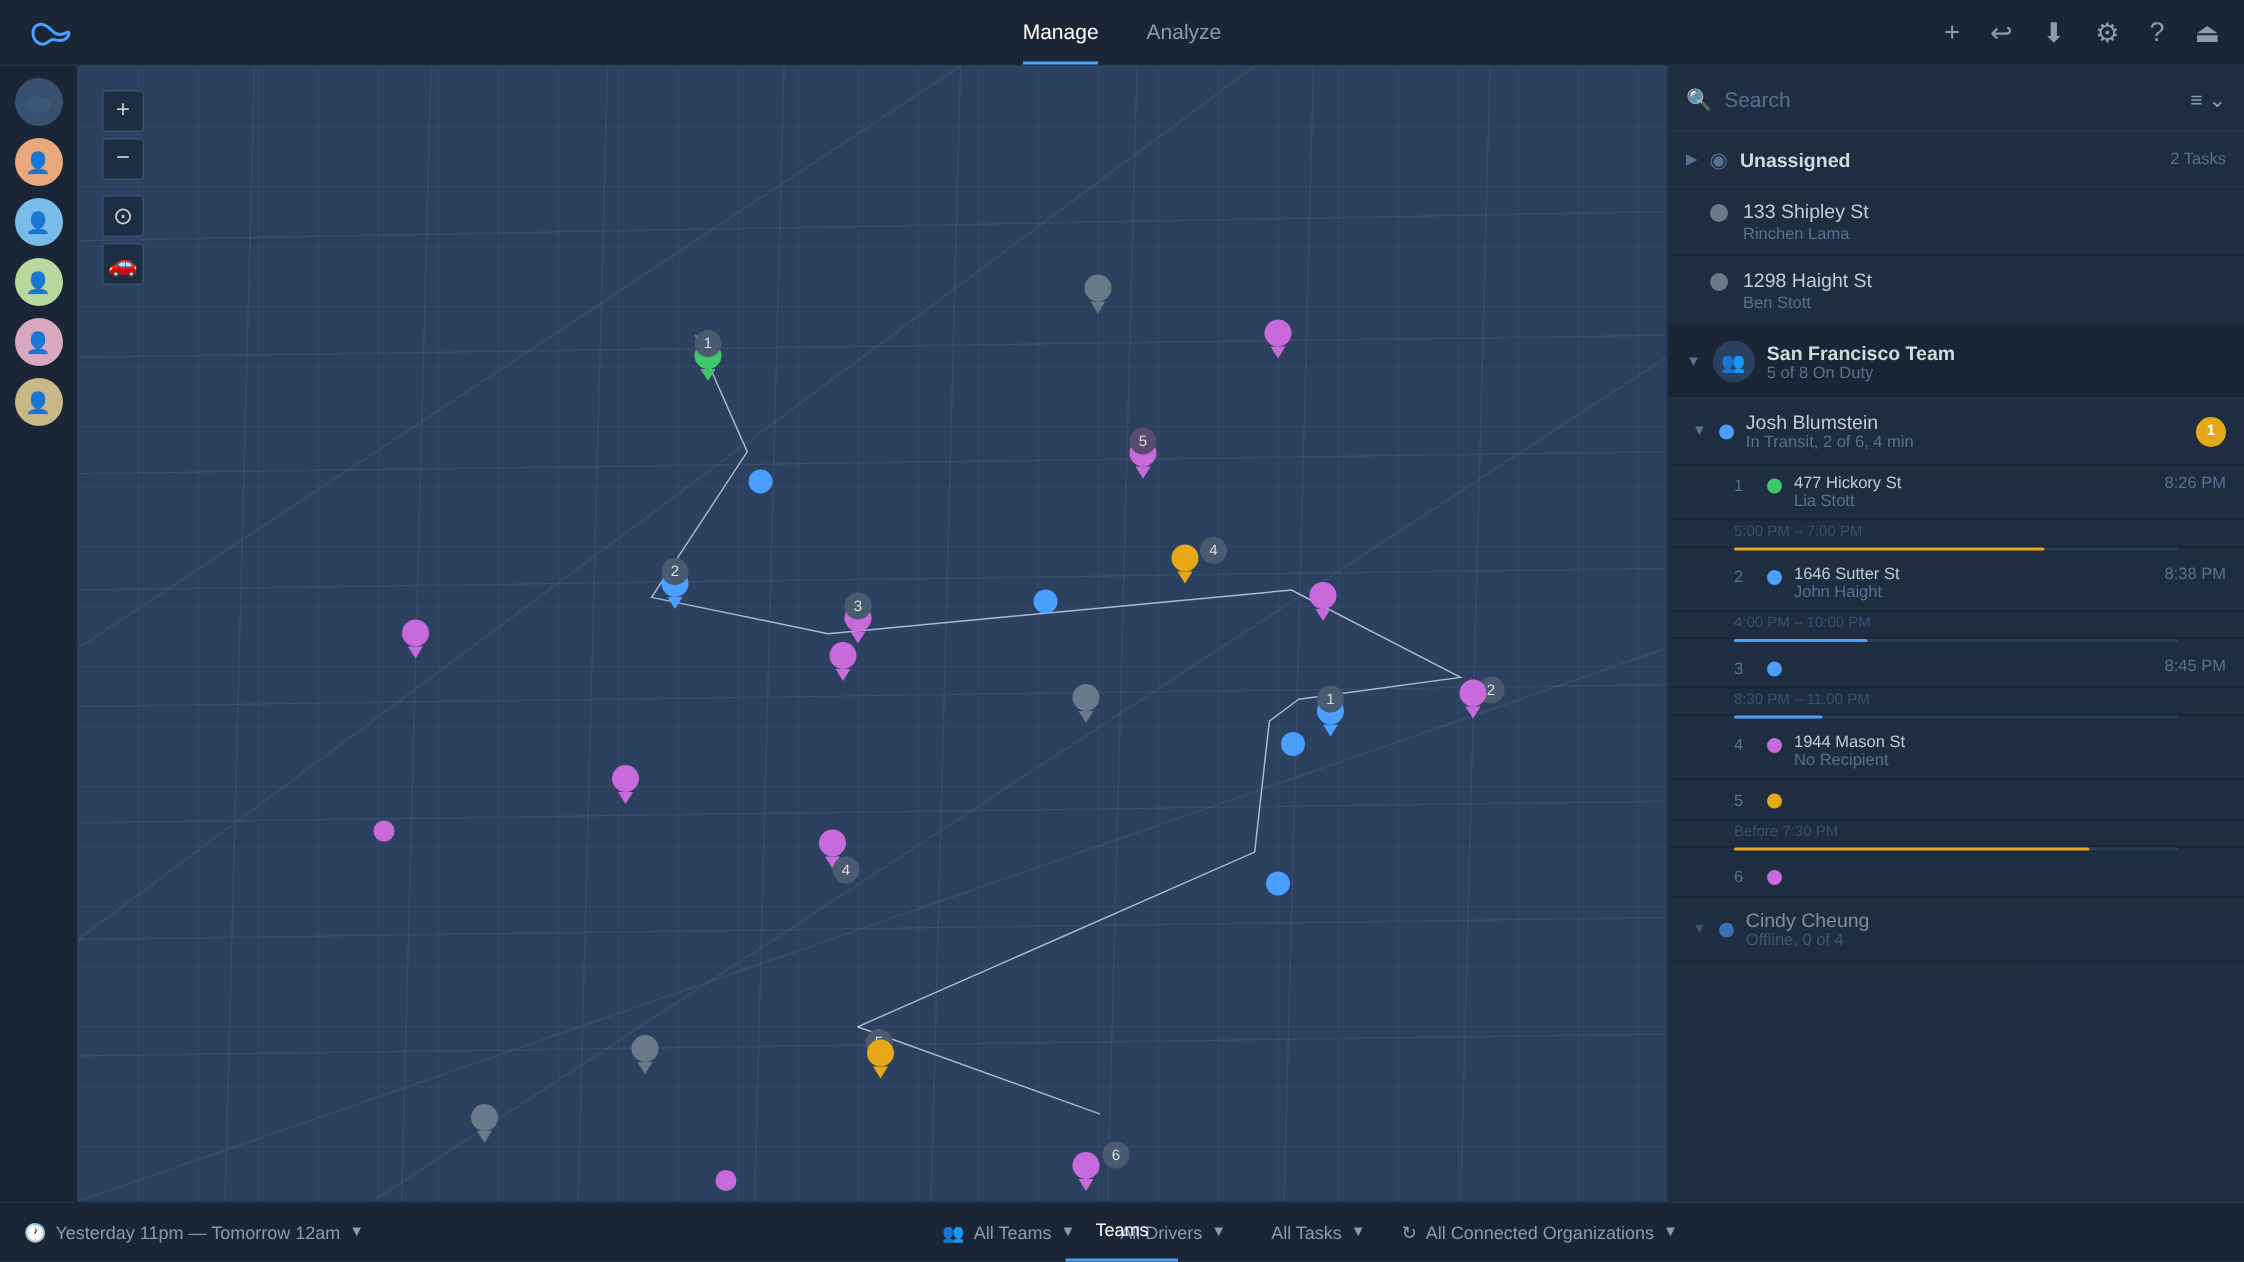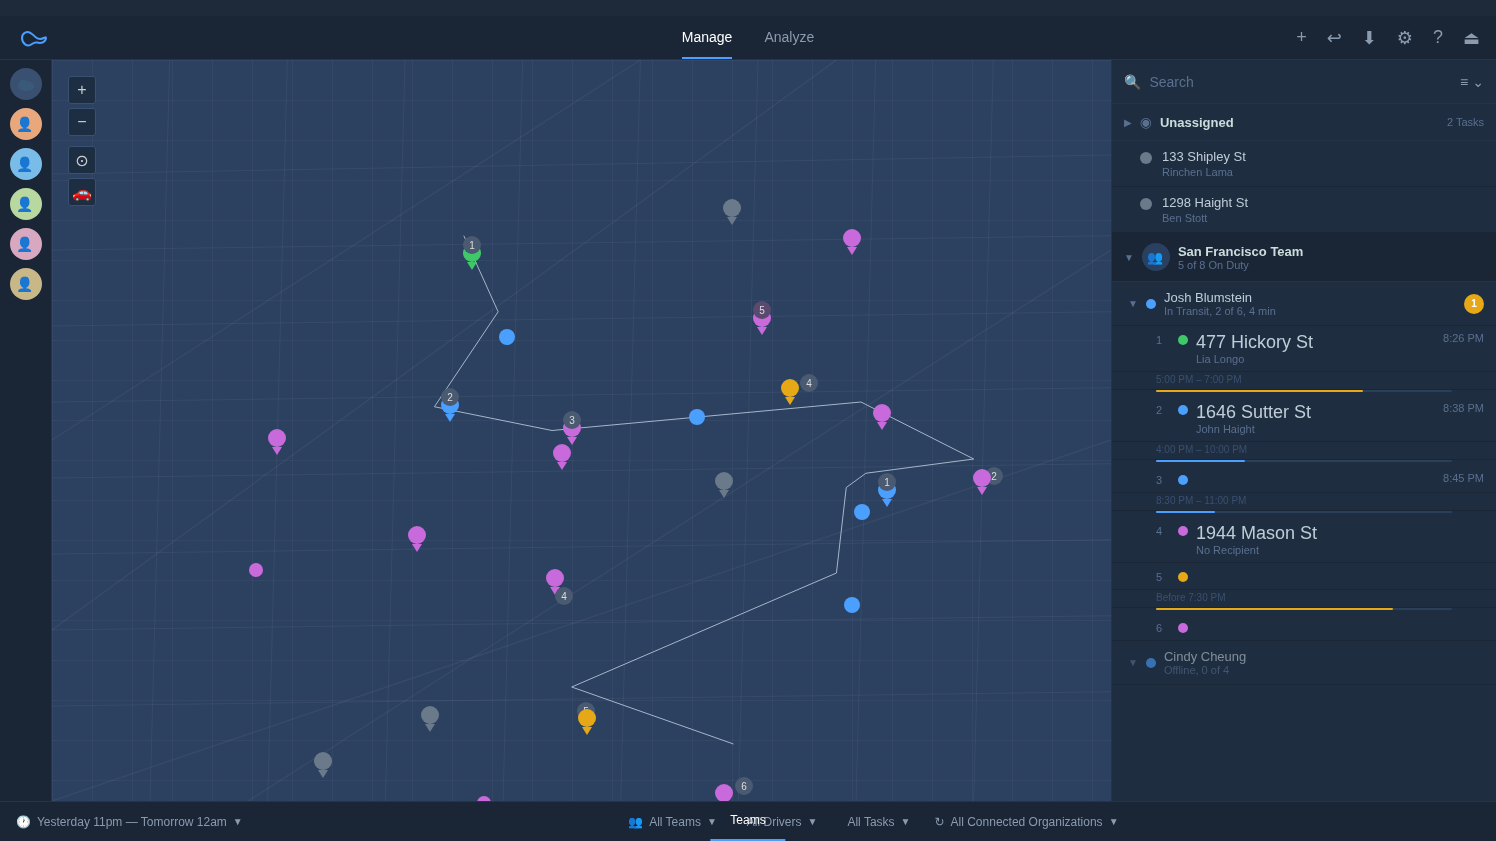--- a/index.html
+++ b/index.html
@@ -2,21 +2,20 @@
 <html><head>
   <meta charset="utf-8">
   <style>
     * { box-sizing: border-box; margin: 0; padding: 0; }
     body { font-family: -apple-system, BlinkMacSystemFont, 'Segoe UI', sans-serif; background: #1e2a3a; color: #e0e6ed; width: 1496px; height: 841px; overflow: hidden; display: flex; flex-direction: column; }
 
     
     .top-nav {
       height: 44px; background: #1a2535; display: flex; align-items: center; justify-content: center; position: relative; flex-shrink: 0;
       border-bottom: 1px solid #253548;
-      margin-top: 16px;
     }
     .top-nav .logo { position: absolute; left: 16px; display: flex; align-items: center; }
     .top-nav .logo svg { width: 36px; height: 24px; }
     .nav-tabs { display: flex; gap: 32px; }
     .nav-tab { font-size: 14px; color: #8a9bb0; cursor: pointer; padding: 12px 0; border-bottom: 2px solid transparent; }
     .nav-tab.active { color: #fff; border-bottom: 2px solid #4a9fff; }
     .top-nav .right-icons { position: absolute; right: 16px; display: flex; gap: 20px; align-items: center; }
     .top-nav .right-icons span { color: #8a9bb0; font-size: 18px; cursor: pointer; }
 
     
@@ -107,21 +106,21 @@
     .driver-info { flex: 1; }
     .driver-name { font-size: 13px; color: #c0cdd8; font-weight: 500; }
     .driver-status { font-size: 11px; color: #5a7090; }
     .driver-badge { background: #e6a817; color: #fff; width: 20px; height: 20px; border-radius: 50%; font-size: 10px; display: flex; align-items: center; justify-content: center; font-weight: bold; }
 
     
     .subtask-item { display: flex; align-items: flex-start; padding: 6px 12px 6px 44px; gap: 8px; border-bottom: 1px solid #1a2535; cursor: pointer; }
     .subtask-num { font-size: 11px; color: #5a7090; width: 14px; flex-shrink: 0; padding-top: 2px; }
     .subtask-dot { width: 10px; height: 10px; border-radius: 50%; flex-shrink: 0; margin-top: 3px; }
     .subtask-info { flex: 1; }
-    .subtask-address { font-size: 18px; color: #c0cdd8; font-weight: 500; }
+    .subtask-address { font-size: 11px; color: #c0cdd8; font-weight: 500; }
     .subtask-person { font-size: 11px; color: #5a7090; }
     .subtask-time { font-size: 11px; color: #5a7090; margin-left: auto; flex-shrink: 0; text-align: right; }
     .time-range { font-size: 10px; color: #3a5070; padding: 2px 0 4px 44px; border-bottom: 1px solid #1a2535; }
     .progress-bar-container { height: 2px; background: #2a3f58; margin: 0 44px 0 44px; border-radius: 1px; margin-bottom: 4px; }
     .progress-bar { height: 2px; background: #e6a817; border-radius: 1px; }
 
     
     .driver-offline { opacity: 0.6; }
   </style>
 </head>
@@ -457,21 +456,21 @@
           <div class="driver-status">In Transit, 2 of 6, 4 min</div>
         </div>
         <div class="driver-badge">1</div>
       </div>
 
       <div class="subtask-item">
         <span class="subtask-num">1</span>
         <div class="subtask-dot" style="background:#3fc86a;"></div>
         <div class="subtask-info">
           <div class="subtask-address">477 Hickory St</div>
-          <div class="subtask-person">Lia Longo</div>
+          <div class="subtask-person">Lia Stott</div>
         </div>
         <span class="subtask-time">8:26 PM</span>
       </div>
       <div class="time-range">5:00 PM – 7:00 PM</div>
       <div class="progress-bar-container">
         <div class="progress-bar" style="width:70%;background:#e6a817;"></div>
       </div>
 
       <div class="subtask-item">
         <span class="subtask-num">2</span>

